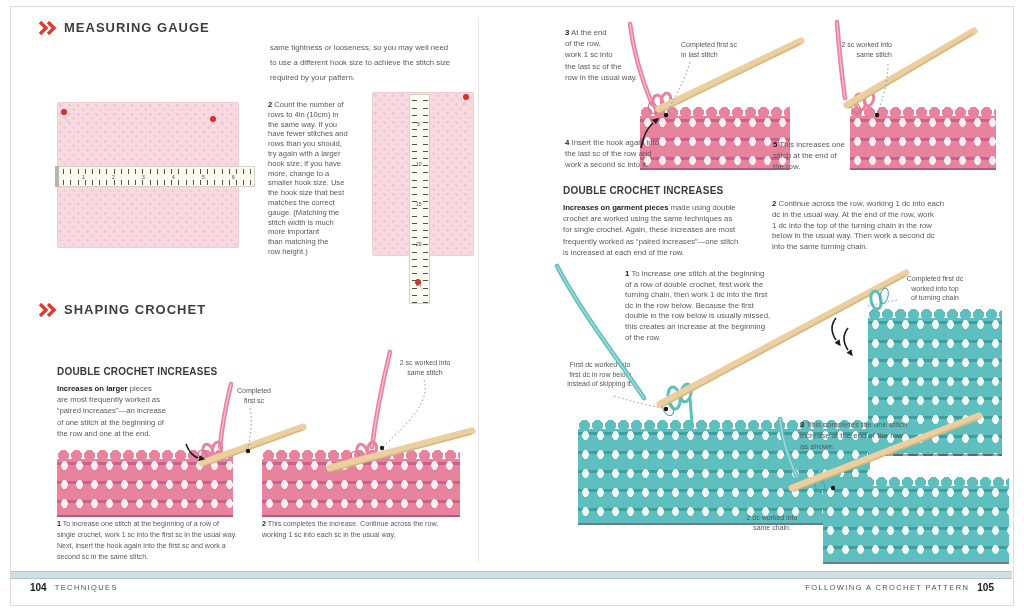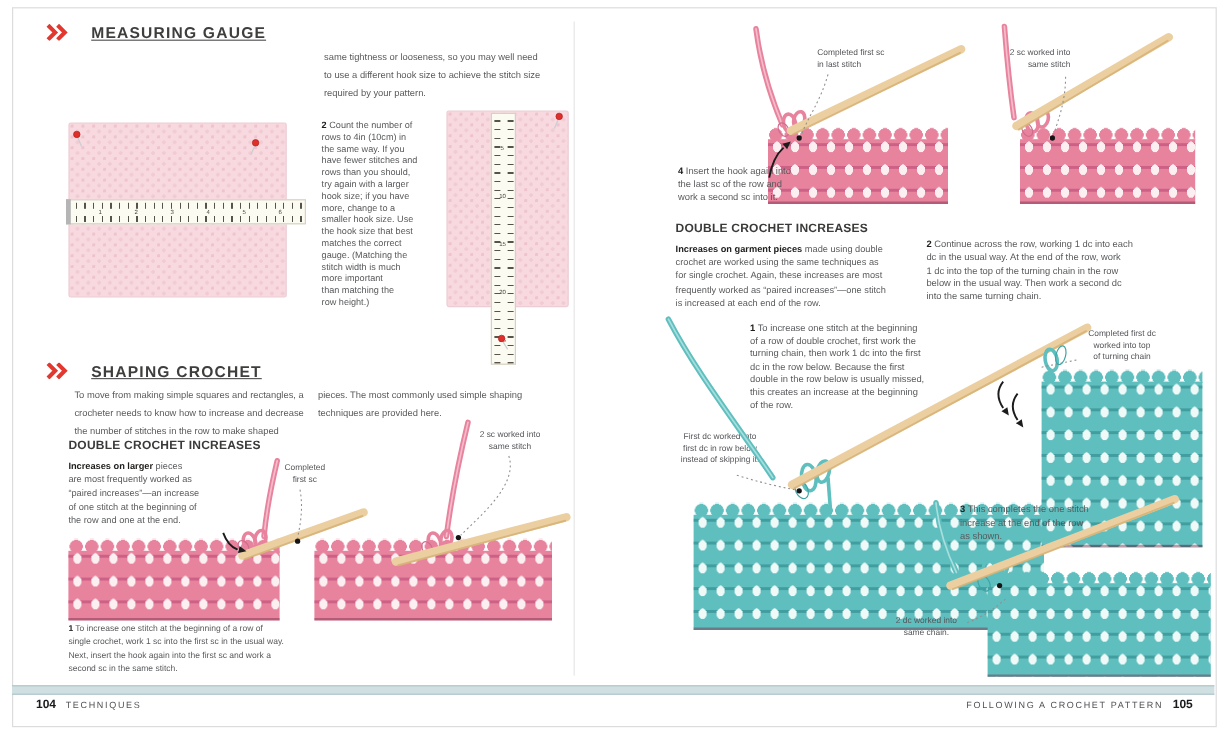--- a/index.html
+++ b/index.html
@@ -1,21 +1,21 @@
 <!DOCTYPE html>
 <html><head>
 <meta charset="utf-8">
 <style>
   html,body{margin:0;padding:0;background:#ffffff;}
   .spread{position:relative;width:1024px;height:612px;background:#fff;overflow:hidden;
           font-family:"Liberation Sans",sans-serif;color:#595a5c;}
   .abs{position:absolute;}
   .frame{border:1px solid #dcdcdc;}
   .gutter{background:#e6e6e6;}
-  .hrow{display:flex;align-items:flex-start;gap:19px;text-decoration:underline;}
+  .hrow{display:flex;align-items:center;gap:7px;}
   .h1{font-size:13px;font-weight:700;letter-spacing:1px;color:#3e3e3d;}
   .subhead{font-size:10px;font-weight:700;letter-spacing:.2px;color:#3a3a39;}
   .body{font-size:7.8px;line-height:15.2px;color:#595a5c;}
   .colstep{font-size:7.6px;line-height:9.8px;color:#595a5c;}
   .para{font-size:7.7px;line-height:11.2px;color:#595a5c;}
   .cap{font-size:7.1px;line-height:11px;color:#595a5c;}
   .ann{font-size:7px;line-height:9.6px;color:#55565a;}
   .stepR{font-size:7.8px;line-height:11.2px;color:#595a5c;}
   .num{font-weight:700;color:#1e1d1b;}
   .bold{font-weight:700;color:#1e1d1b;}
@@ -136,25 +136,20 @@
     <span class="tapenum" style="left:6px;top:186px;">25</span>
   </div>
 
   <div class="abs hrow" style="left:38px;top:302px;">
     <svg width="19" height="14" viewBox="0 0 19 14">
       <path class="chev" d="M2,1 L8,7 L2,13"></path>
         <path class="chev" d="M10,1 L16,7 L10,13"></path>
     </svg>
     <span class="h1">SHAPING CROCHET</span>
   </div>
-  <div class="abs body pre" style="left:62px;top:322px;width:215px;">To move from making simple squares and rectangles, a
-crocheter needs to know how to increase and decrease
-the number of stitches in the row to make shaped</div>
-  <div class="abs body pre" style="left:265px;top:322px;width:215px;">pieces. The most commonly used simple shaping
-techniques are provided here.</div>
 
   <div class="abs subhead" style="left:57px;top:366px;">DOUBLE CROCHET INCREASES</div>
   <div class="abs para" style="left:57px;top:383px;width:160px;">
     <span class="bold">Increases on larger</span><span class="pre"> pieces
 are most frequently worked as
 “paired increases”—an increase
 of one stitch at the beginning of
 the row and one at the end.</span>
   </div>
 
@@ -168,36 +163,55 @@
   <div class="abs ann tc pre" style="left:392px;top:358px;width:66px;">2 sc worked into
 same stitch</div>
 
   <div class="abs cap" style="left:57px;top:519px;width:222px;">
     <span class="num">1</span>
     <span class="pre">To increase one stitch at the beginning of a row of
 single crochet, work 1 sc into the first sc in the usual way.
 Next, insert the hook again into the first sc and work a
 second sc in the same stitch.</span>
   </div>
-
+  <div class="abs cap" style="left:262px;top:519px;width:215px;">
+    <span class="num">2</span>
+    <span class="pre">This completes the increase. Continue across the row,
+working 1 sc into each sc in the usual way.</span>
+  </div>
+
+  <div class="abs stepR" style="left:565px;top:27px;width:100px;">
+    <span class="num">3</span>
+    <span class="pre">At the end
+of the row,
+work 1 sc into
+the last sc of the
+row in the usual way.</span>
+  </div>
   <div class="abs ann pre" style="left:681px;top:40px;width:80px;">Completed first sc
 in last stitch</div>
   <div class="abs ann tr pre" style="left:826px;top:40px;width:66px;">2 sc worked into
 same stitch</div>
 
   <div class="abs bump bump-pink" style="left:640px;top:106px;width:150px;"></div>
   <div class="abs sw sw-pink" style="left:640px;top:116px;width:150px;height:52px;"></div>
   <div class="abs bump bump-pink" style="left:850px;top:106px;width:146px;"></div>
   <div class="abs sw sw-pink" style="left:850px;top:116px;width:146px;height:52px;"></div>
 
   <div class="abs stepR" style="left:565px;top:137px;width:112px;">
     <span class="num">4</span>
     <span class="pre">Insert the hook again into
 the last sc of the row and
 work a second sc into it.</span>
+  </div>
+  <div class="abs stepR" style="left:773px;top:139px;width:90px;">
+    <span class="num">5</span>
+    <span class="pre">This increases one
+stitch at the end of
+the row.</span>
   </div>
 
   <div class="abs subhead" style="left:563px;top:185px;">DOUBLE CROCHET INCREASES</div>
   <div class="abs para" style="left:563px;top:202px;width:215px;">
     <span class="bold">Increases on garment pieces</span><span class="pre"> made using double
 crochet are worked using the same techniques as
 for single crochet. Again, these increases are most
 frequently worked as “paired increases”—one stitch
 is increased at each end of the row.</span>
   </div>

